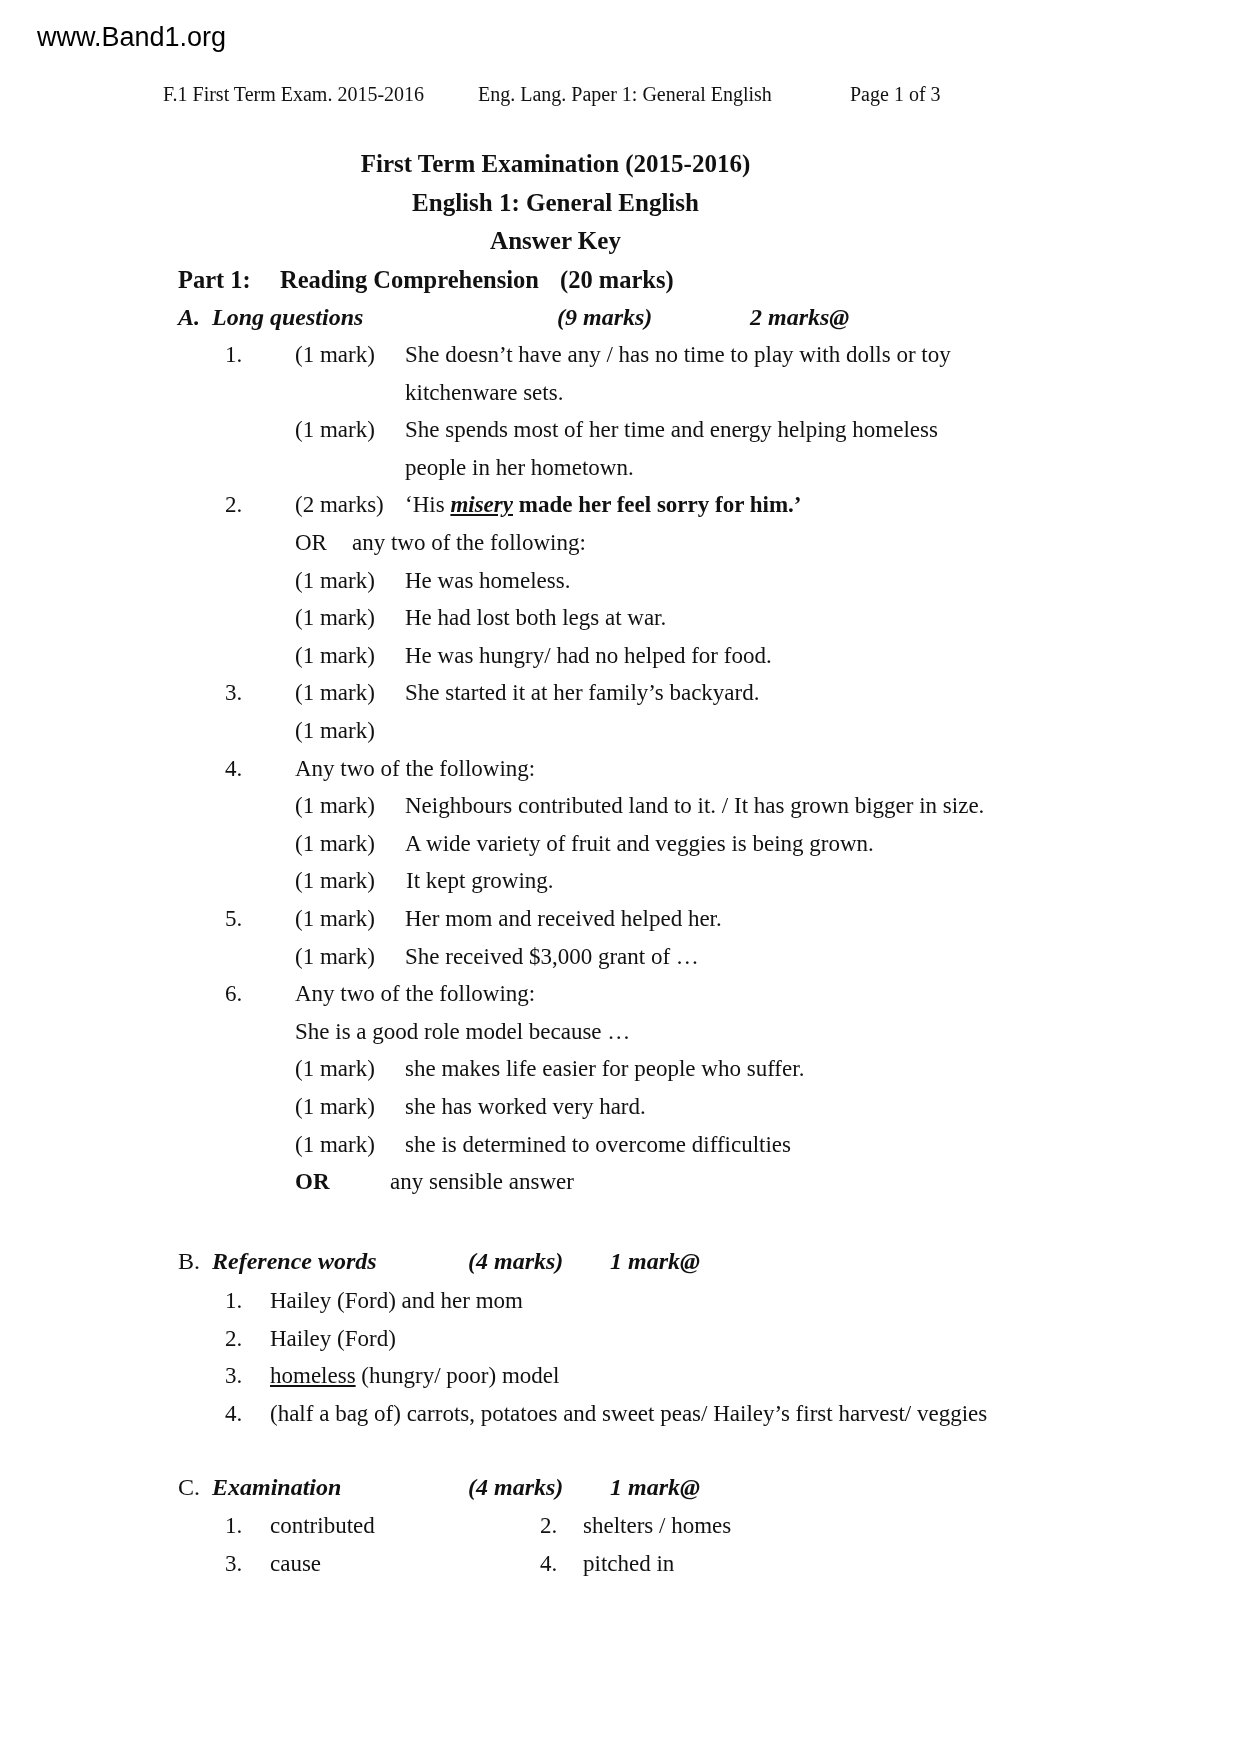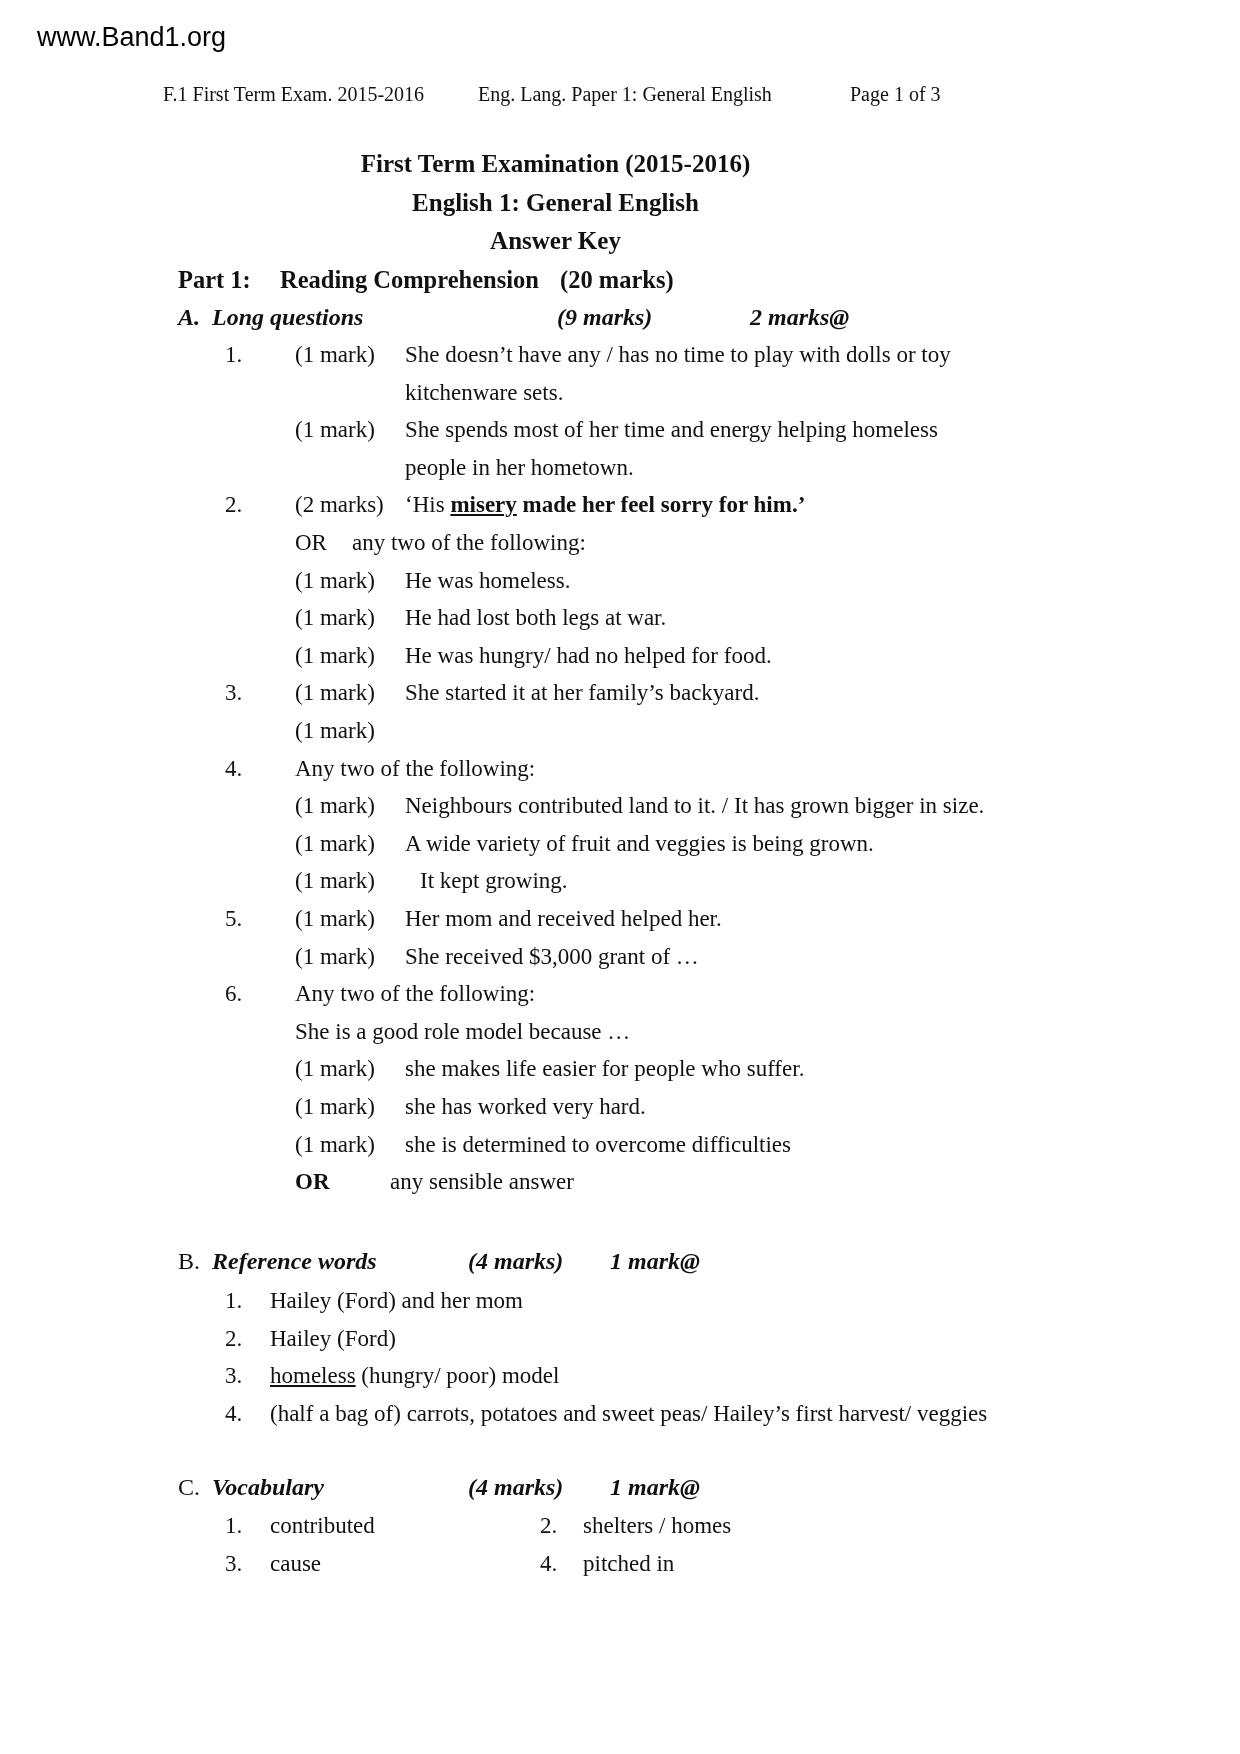--- a/index.html
+++ b/index.html
@@ -83,21 +83,21 @@
       <div class="ln" style="top: 75.2px;">
         <span style="left: 295px;">(1 mark)</span>
         <span style="left: 405px;">She spends most of her time and energy helping homeless</span>
       </div>
       <div class="ln" style="top: 112.8px;">
         <span style="left: 405px;">people in her hometown.</span>
       </div>
       <div class="ln" style="top: 150.4px;">
         <span style="left: 225px;">2.</span>
         <span style="left: 295px;">(2 marks)</span>
-        <span style="left: 405px;"><span style="position: static;">‘His </span><span style="position: static; font-weight: bold; text-decoration: underline;">misery</span><span style="position: static; font-weight: bold;"> made her feel sorry for him.’</span></span>
+        <span style="left: 405px;"><span style="position: static;">‘His </span><span style="position: static; font-weight: bold; text-decoration: underline; font-style: italic;">misery</span><span style="position: static; font-weight: bold;"> made her feel sorry for him.’</span></span>
       </div>
       <div class="ln" style="top: 188px;">
         <span style="left: 295px;">OR</span>
         <span style="left: 352px;">any two of the following:</span>
       </div>
       <div class="ln" style="top: 225.6px;">
         <span style="left: 295px;">(1 mark)</span>
         <span style="left: 405px;">He was homeless.</span>
       </div>
       <div class="ln" style="top: 263.2px;">
@@ -123,21 +123,21 @@
       <div class="ln" style="top: 451.2px;">
         <span style="left: 295px;">(1 mark)</span>
         <span style="left: 405px;">Neighbours contributed land to it. / It has grown bigger in size.</span>
       </div>
       <div class="ln" style="top: 488.8px;">
         <span style="left: 295px;">(1 mark)</span>
         <span style="left: 405px;">A wide variety of fruit and veggies is being grown.</span>
       </div>
       <div class="ln" style="top: 526.4px;">
         <span style="left: 295px;">(1 mark)</span>
-        <span style="left: 420px; text-align: right;">It kept growing.</span>
+        <span style="left: 406px; text-align: right;">It kept growing.</span>
       </div>
       <div class="ln" style="top: 564px;">
         <span style="left: 225px;">5.</span>
         <span style="left: 295px;">(1 mark)</span>
         <span style="left: 405px;">Her mom and received helped her.</span>
       </div>
       <div class="ln" style="top: 601.6px;">
         <span style="left: 295px;">(1 mark)</span>
         <span style="left: 405px;">She received $3,000 grant of …</span>
       </div>
@@ -187,21 +187,21 @@
         <span style="left: 270px;"><span style="position: static; text-decoration: underline;">homeless</span><span style="position: static;"> (hungry/ poor) model</span></span>
       </div>
       <div class="ln" style="top: 112.8px;">
         <span style="left: 225px;">4.</span>
         <span style="left: 270px;">(half a bag of) carrots, potatoes and sweet peas/ Hailey’s first harvest/ veggies</span>
       </div>
     </div>
 
   <div class="ln sec-head sec-c-head">
     <span style="left:178px">C.</span>
-    <span class="bi" style="left:212px">Vocabulary</span>
+    <span class="bi" style="left:212px">Examination</span>
     <span class="bi" style="left:468px">(4 marks)</span>
     <span class="bi" style="left:610px">1 mark@</span>
   </div>
 
   <div id="c-rows">
       <div class="ln" style="top: 0px;">
         <span style="left: 225px;">1.</span>
         <span style="left: 270px;">contributed</span>
         <span style="left: 540px;">2.</span>
         <span style="left: 583px;">shelters / homes</span>

